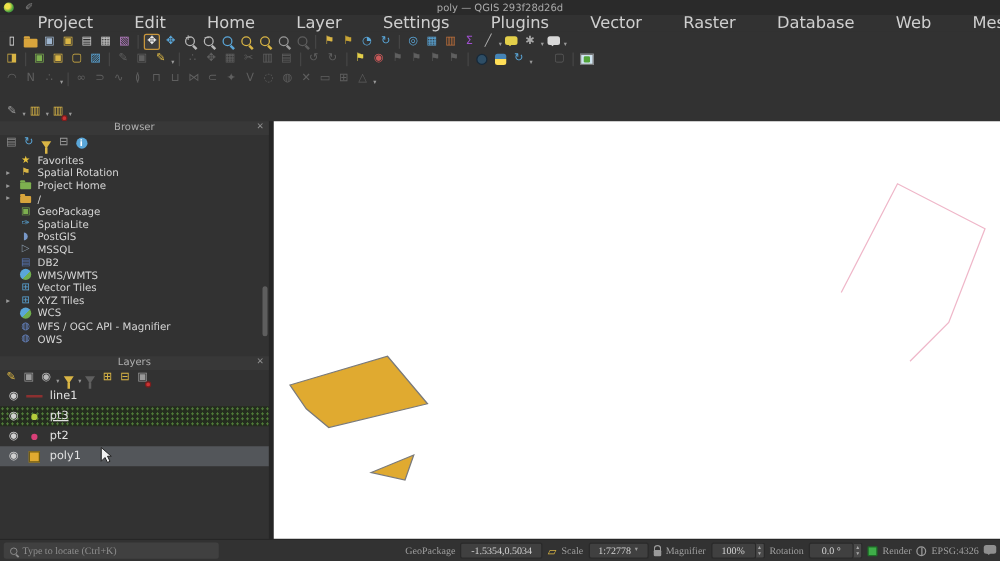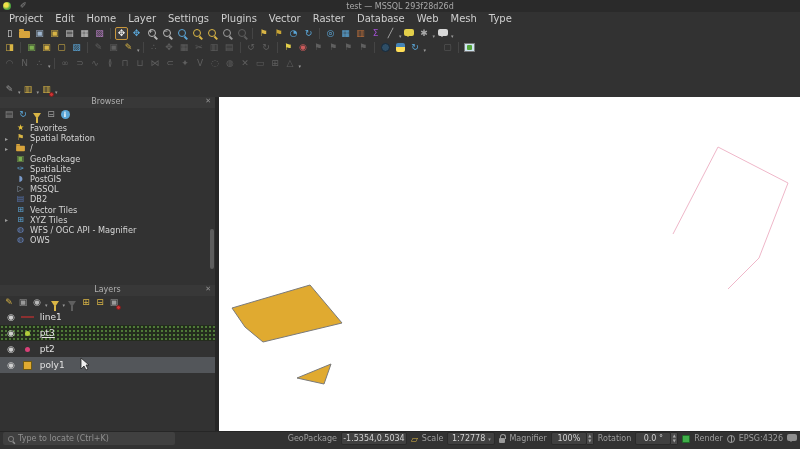--- a/index.html
+++ b/index.html
@@ -8,21 +8,21 @@
 
   
   .titlebar { height:12px; background:#2a2a2a; display:flex; align-items:center; position:relative; }
   .qgis-logo { width:8px; height:8px; margin-left:3px; border-radius:50%;
     background:radial-gradient(circle at 38% 38%, #f0e14a 28%, #4ca33f 62%); }
   .pin-glyph { margin-left:9px; font-size:8px; color:#8a8a8a; line-height:1; }
   .wintitle { position:absolute; left:0; right:0; text-align:center; font-size:8px; color:#a9a9a9; }
 
   
   .menubar { height:13px; display:flex; align-items:center; padding-left:3px; background:#323232; }
-  .menu-item { padding:0 6px; font-size:10px; color:#cfcfcf; }
+  .menu-item { padding:0 6px; font-size:13px; color:#cfcfcf;margin-left:21px; }
 
   
   .toolbars { padding:1px 2px 0 2px; background:#323232; height:72px; }
   .tbrow { display:flex; align-items:center; height:14px; }
   .tbrow.r3 { margin-top:2px; }
   .tbrow.r4 { margin-top:12px; }
   .tbi { width:13px; height:13px; margin:0 1px; display:flex; align-items:center; justify-content:center;
          position:relative; border-radius:2px; flex:none; }
   .tbi.sel { border:1px solid #c8963c; background:#3d3d3d; }
   .tbi .glyph { font-size:9px; line-height:1; }
@@ -87,43 +87,43 @@
   .sym-dot { width:5px; height:5px; border-radius:50%; }
   .sym-square { width:9px; height:9px; border:1px solid #6e5a14; }
   .sym-wrap { width:13px; display:flex; justify-content:center; }
 
   .cursor { position:absolute; left:80px; top:260px; z-index:5; }
 
   .map { flex:1; background:#ffffff; position:relative; }
   .map svg { display:block; width:100%; height:100%; }
 
   
-  .statusbar { height:18px; background:#323232; border-top:1px solid #262626; display:flex; align-items:flex-start;
-    font-size:8px; color:#9f9f9f; padding:0 3px; }
+  .statusbar { height:18px; background:#323232; border-top:1px solid #262626; display:flex; align-items:center;
+    font-size:8px; color:#9f9f9f; padding:0 3px;font-family:Liberation Serif, serif; }
   .locate { width:172px; height:13px; background:#404040; border-radius:2px; display:flex; align-items:center;
     padding-left:4px; gap:3px; color:#8f8f8f; flex:none; }
   .locate .sh-mag { transform:scale(.75); --mc:#8f8f8f; }
   .sb-right { margin-left:auto; display:flex; align-items:center; gap:4px; }
   .sb-box { background:#404040; border:1px solid #2a2a2a; border-radius:2px; height:13px; color:#d2d2d2;
     display:flex; align-items:center; justify-content:center; padding:0 3px; }
   .sb-combo { gap:3px; }
   .sb-combo .dd { align-self:center; margin:0; }
   .spin { display:flex; flex-direction:column; justify-content:center; width:7px; height:13px;
     background:#4a4a4a; border:1px solid #2a2a2a; border-left:none; margin-left:-4px; font-size:4px;
     color:#aaa; align-items:center; line-height:1.1; border-radius:0 2px 2px 0; }
   .chk { width:8px; height:8px; background:#3fae49; border:1px solid #1f6e28; border-radius:1px; }
   .extent-glyph { color:#d9b545; font-size:9px; }
 </style>
 </head>
 <body>
 
 <div class="titlebar">
   <span class="qgis-logo"></span>
   <span class="pin-glyph">✐</span>
-  <span class="wintitle">test — MSSQL 293f28d26d</span>
+  <span class="wintitle">poly — QGIS 293f28d26d</span>
 </div>
 
 <div class="menubar" id="menubar">
     <span class="menu-item">Project</span>
     <span class="menu-item">Edit</span>
     <span class="menu-item">Home</span>
     <span class="menu-item">Layer</span>
     <span class="menu-item">Settings</span>
     <span class="menu-item">Plugins</span>
     <span class="menu-item">Vector</span>
@@ -431,20 +431,27 @@
           <span>Favorites</span>
         </div>
         <div class="tree-item">
           <span class="tw">▸</span>
           <span class="ticon" style="color: rgb(217, 181, 69);">⚑</span>
           <span>Spatial Rotation</span>
         </div>
         <div class="tree-item">
           <span class="tw">▸</span>
           <span class="ticon">
+            <div class="sh-folder" style="--mc: #7db04f;"></div>
+          </span>
+          <span>Project Home</span>
+        </div>
+        <div class="tree-item">
+          <span class="tw">▸</span>
+          <span class="ticon">
             <div class="sh-folder" style="--mc: #d8a43c;"></div>
           </span>
           <span>/</span>
         </div>
         <div class="tree-item">
           <span class="ticon" style="color: rgb(125, 176, 79);">▣</span>
           <span>GeoPackage</span>
         </div>
         <div class="tree-item">
           <span class="ticon" style="color: rgb(90, 166, 216);">✑</span>
@@ -454,29 +461,41 @@
           <span class="ticon" style="color: rgb(120, 152, 200);">◗</span>
           <span>PostGIS</span>
         </div>
         <div class="tree-item">
           <span class="ticon" style="color: rgb(136, 152, 168);">▷</span>
           <span>MSSQL</span>
         </div>
         <div class="tree-item">
           <span class="ticon" style="color: rgb(88, 120, 184);">▤</span>
           <span>DB2</span>
+        </div>
+        <div class="tree-item">
+          <span class="ticon">
+            <div class="sh-globe"></div>
+          </span>
+          <span>WMS/WMTS</span>
         </div>
         <div class="tree-item">
           <span class="ticon" style="color: rgb(90, 166, 216);">⊞</span>
           <span>Vector Tiles</span>
         </div>
         <div class="tree-item">
           <span class="tw">▸</span>
           <span class="ticon" style="color: rgb(90, 166, 216);">⊞</span>
           <span>XYZ Tiles</span>
+        </div>
+        <div class="tree-item">
+          <span class="ticon">
+            <div class="sh-globe"></div>
+          </span>
+          <span>WCS</span>
         </div>
         <div class="tree-item">
           <span class="ticon" style="color: rgb(104, 136, 200);">◍</span>
           <span>WFS / OGC API - Magnifier</span>
         </div>
         <div class="tree-item">
           <span class="ticon" style="color: rgb(104, 136, 200);">◍</span>
           <span>OWS</span>
         </div>
       </div>

